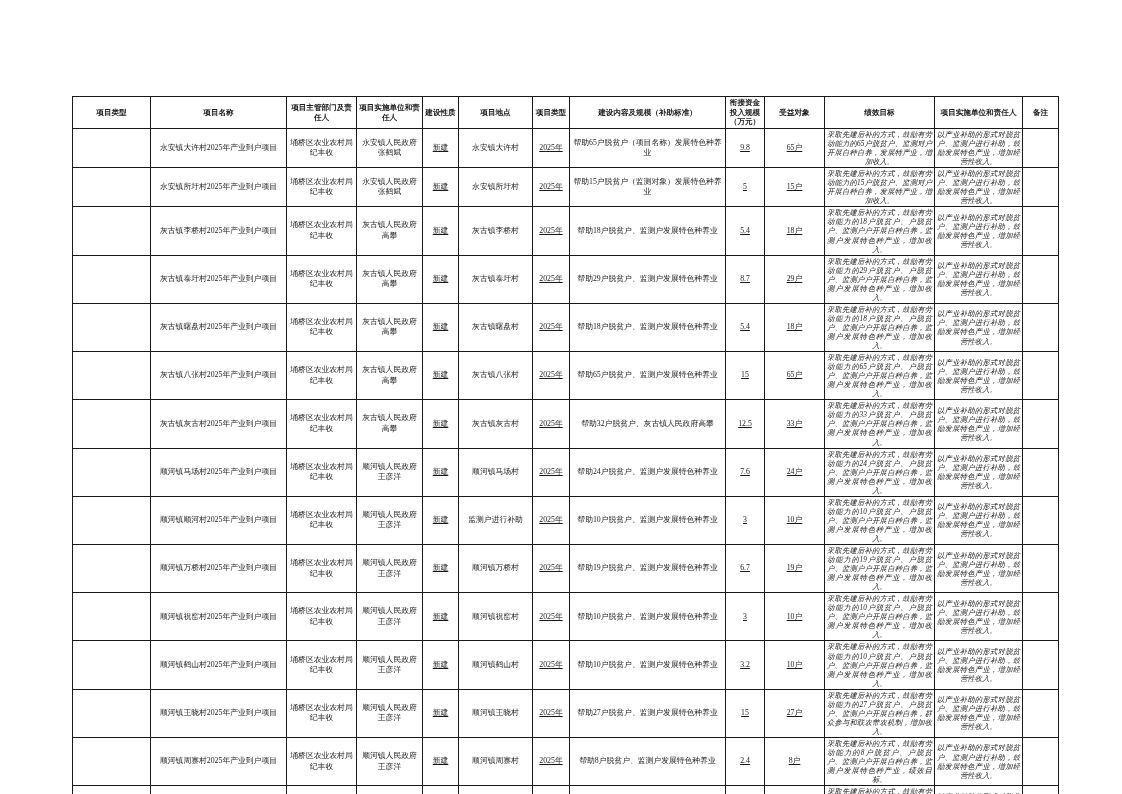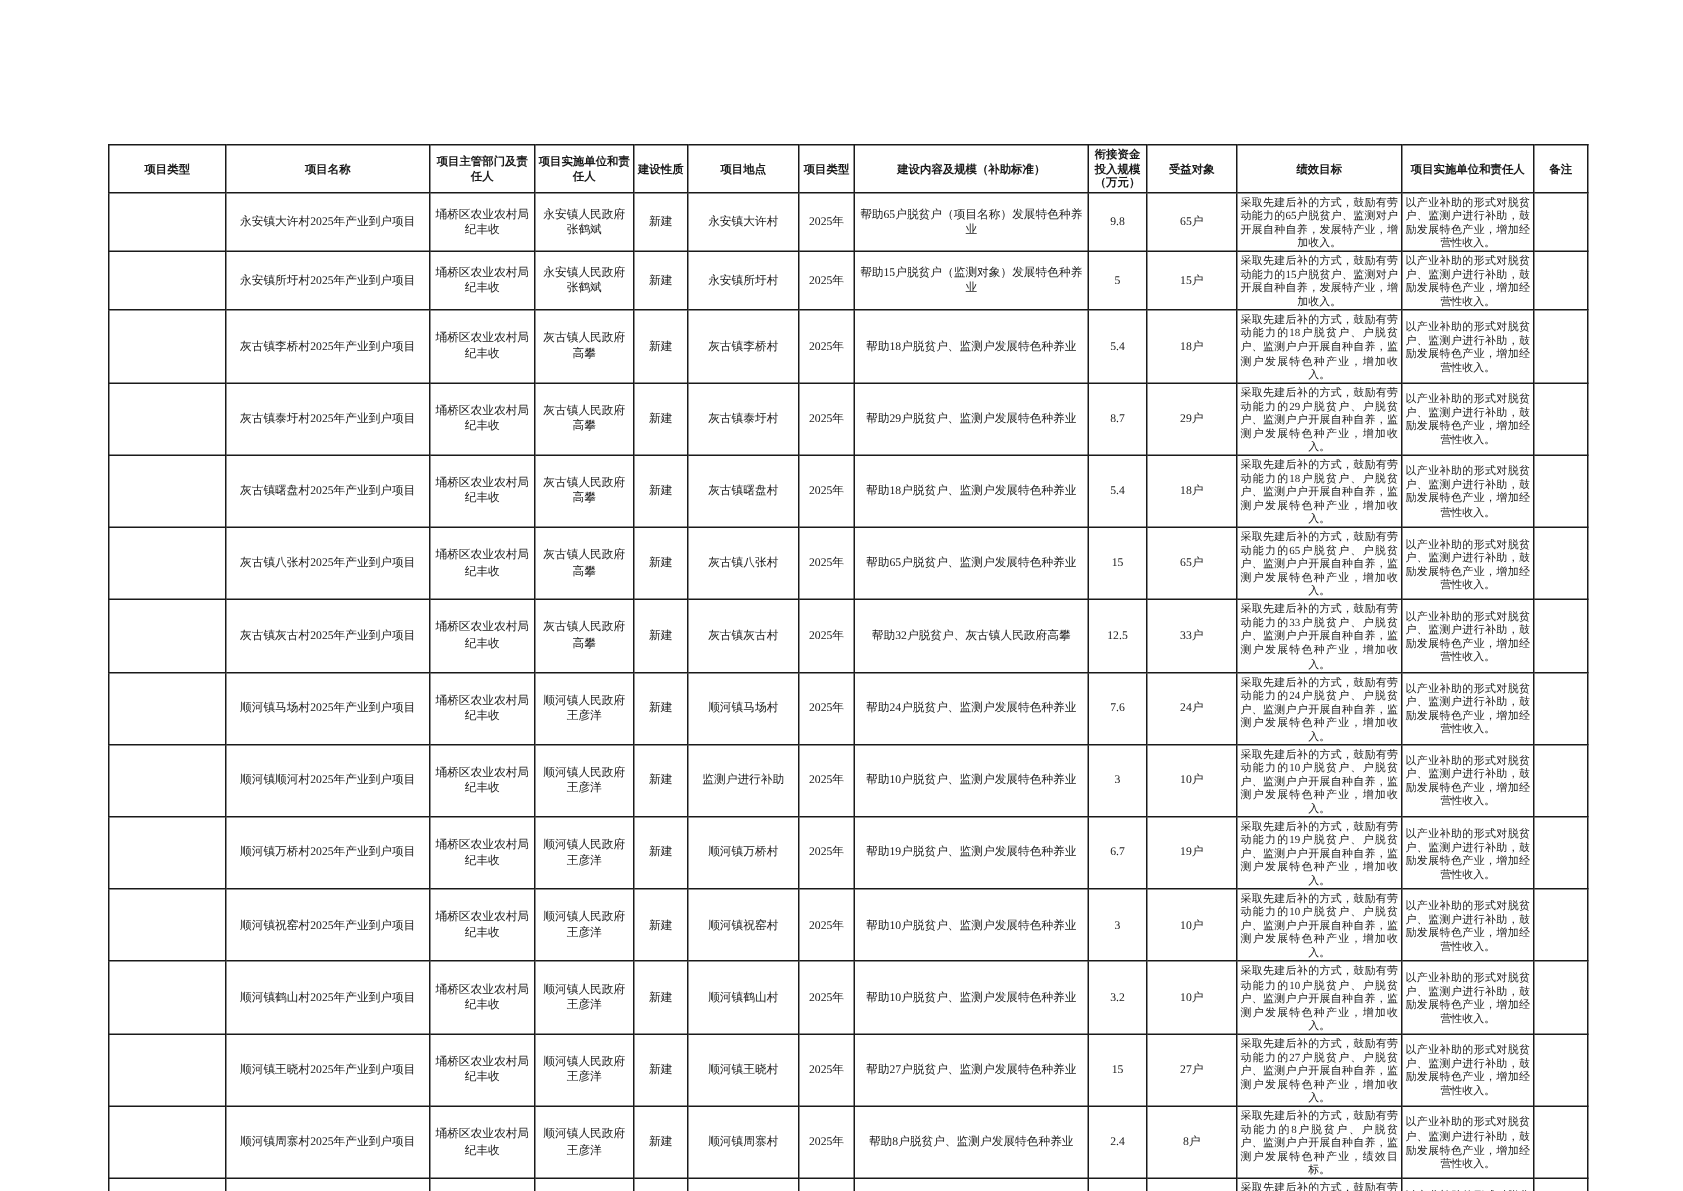--- a/index.html
+++ b/index.html
@@ -39,22 +39,23 @@
     font-size:7.8px;
     line-height:1.35;
   }
   td.c-name{font-size:7.8px;}
   td.c-perf, td.c-mech{
     font-size:7.3px;
     line-height:1.24;
     text-align:justify;
     text-align-last:center;
     padding:1px 2px;
-  }
-  td.c-fund, td.c-year, td.c-nature, td.c-target{font-size:7.8px;}
+    font-style:italic;
+  }
+  td.c-fund, td.c-year, td.c-nature, td.c-target{font-size:7.8px;text-decoration:underline;}
   .dept-line{display:block;}
 </style>
 </head>
 <body>
 
 <div class="page">
   <table class="project-table">
     <colgroup>
       <col style="width:78px">
         <col style="width:136px">
@@ -312,21 +313,21 @@
           <span class="dept-line">埇桥区农业农村局</span>
           <span class="dept-line">纪丰收</span>
         </td>
         <td class="c-unit">顺河镇人民政府王彦洋</td>
         <td class="c-nature">新建</td>
         <td class="c-location">顺河镇王晓村</td>
         <td class="c-year">2025年</td>
         <td class="c-content">帮助27户脱贫户、监测户发展特色种养业</td>
         <td class="c-fund">15</td>
         <td class="c-target">27户</td>
-        <td class="c-perf">采取先建后补的方式，鼓励有劳动能力的27户脱贫户、户脱贫户、监测户户开展自种自养，监测户发展特色种产业，增加收入。</td>
+        <td class="c-perf">采取先建后补的方式，鼓励有劳动能力的27户脱贫户、户脱贫户、监测户户开展自种自养，群众参与和联农带农机制，增加收入。</td>
         <td class="c-mech">以产业补助的形式对脱贫户、监测户进行补助，鼓励发展特色产业，增加经营性收入。</td>
         <td class="c-remark"></td>
       </tr>
         <tr>
         <td class="c-type"></td>
         <td class="c-name">顺河镇周寨村2025年产业到户项目</td>
         <td class="c-dept">
           <span class="dept-line">埇桥区农业农村局</span>
           <span class="dept-line">纪丰收</span>
         </td>

